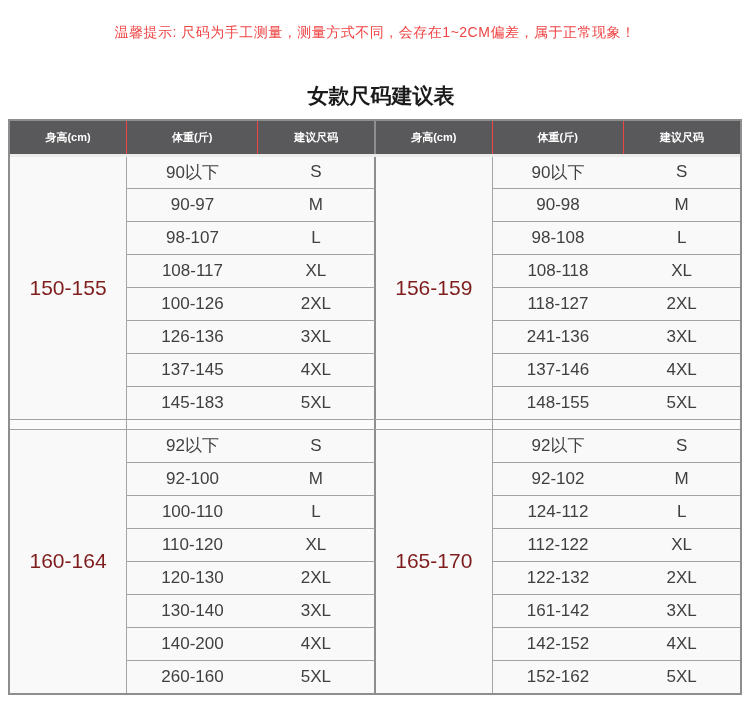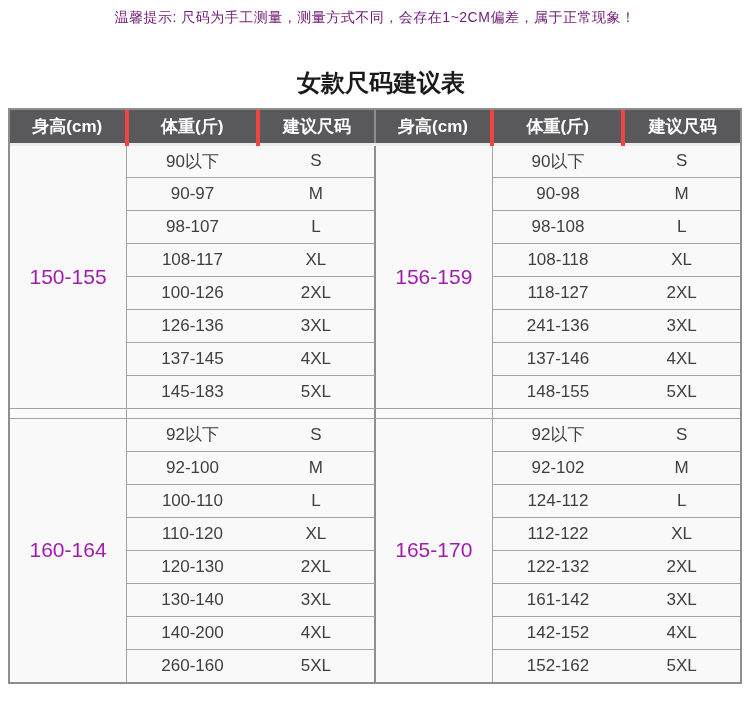--- a/index.html
+++ b/index.html
@@ -6,28 +6,28 @@
   html, body {
     margin: 0;
     padding: 0;
     width: 750px;
     height: 722px;
     background: #ffffff;
     font-family: "Liberation Sans", "DejaVu Sans", sans-serif;
   }
   .notice {
     text-align: center;
-    color: #701a75;
+    color: #ef4444;
     font-size: 14px;
-    padding-top: 9px;
+    padding-top: 24px;
     letter-spacing: 0.5px;
   }
   .chart-title {
     text-align: center;
-    font-size: 24px;
+    font-size: 21px;
     font-weight: bold;
     color: #1a1a1a;
     margin: 40px 0 9px 12px;
   }
   .size-table-wrap {
     width: 734px;
     margin: 0 auto;
     border: 2px solid #8e8e8e;
     display: flex;
     background: #f9f9f9;
@@ -40,41 +40,41 @@
   }
   table.half.left  { border-right: 1px solid #8e8e8e; }
   table.half.right { border-left: 1px solid #8e8e8e; }
   col.c-height { width: 32%; }
   col.c-weight { width: 36%; }
   col.c-size   { width: 32%; }
   th {
     background: #59595b;
     color: #ffffff;
     font-weight: bold;
-    font-size: 17px;
+    font-size: 11px;
     height: 34px;
     text-align: center;
     border-bottom: 3px solid #ececec;
   }
-  th + th { border-left: 4px solid #ef4444; }
+  th + th { border-left: 1px solid #ef4444; }
   td {
     background: #f9f9f9;
     text-align: center;
     vertical-align: middle;
   }
   td.weight-cell, td.size-cell {
     border-top: 1px solid #a3a3a3;
     font-size: 17px;
     color: #404040;
     height: 33px;
   }
   td.height-cell {
     border-right: 1px solid #a3a3a3;
     font-size: 21px;
-    color: #a21caf;
+    color: #7f1d1d;
   }
   tr.sep-row td {
     height: 10px;
     border-top: 1px solid #a3a3a3;
     border-bottom: 1px solid #a3a3a3;
     background: #fbfbfb;
   }
   tr.sep-row td.sep-height { border-right: 1px solid #a3a3a3; }
 </style>
 </head>

